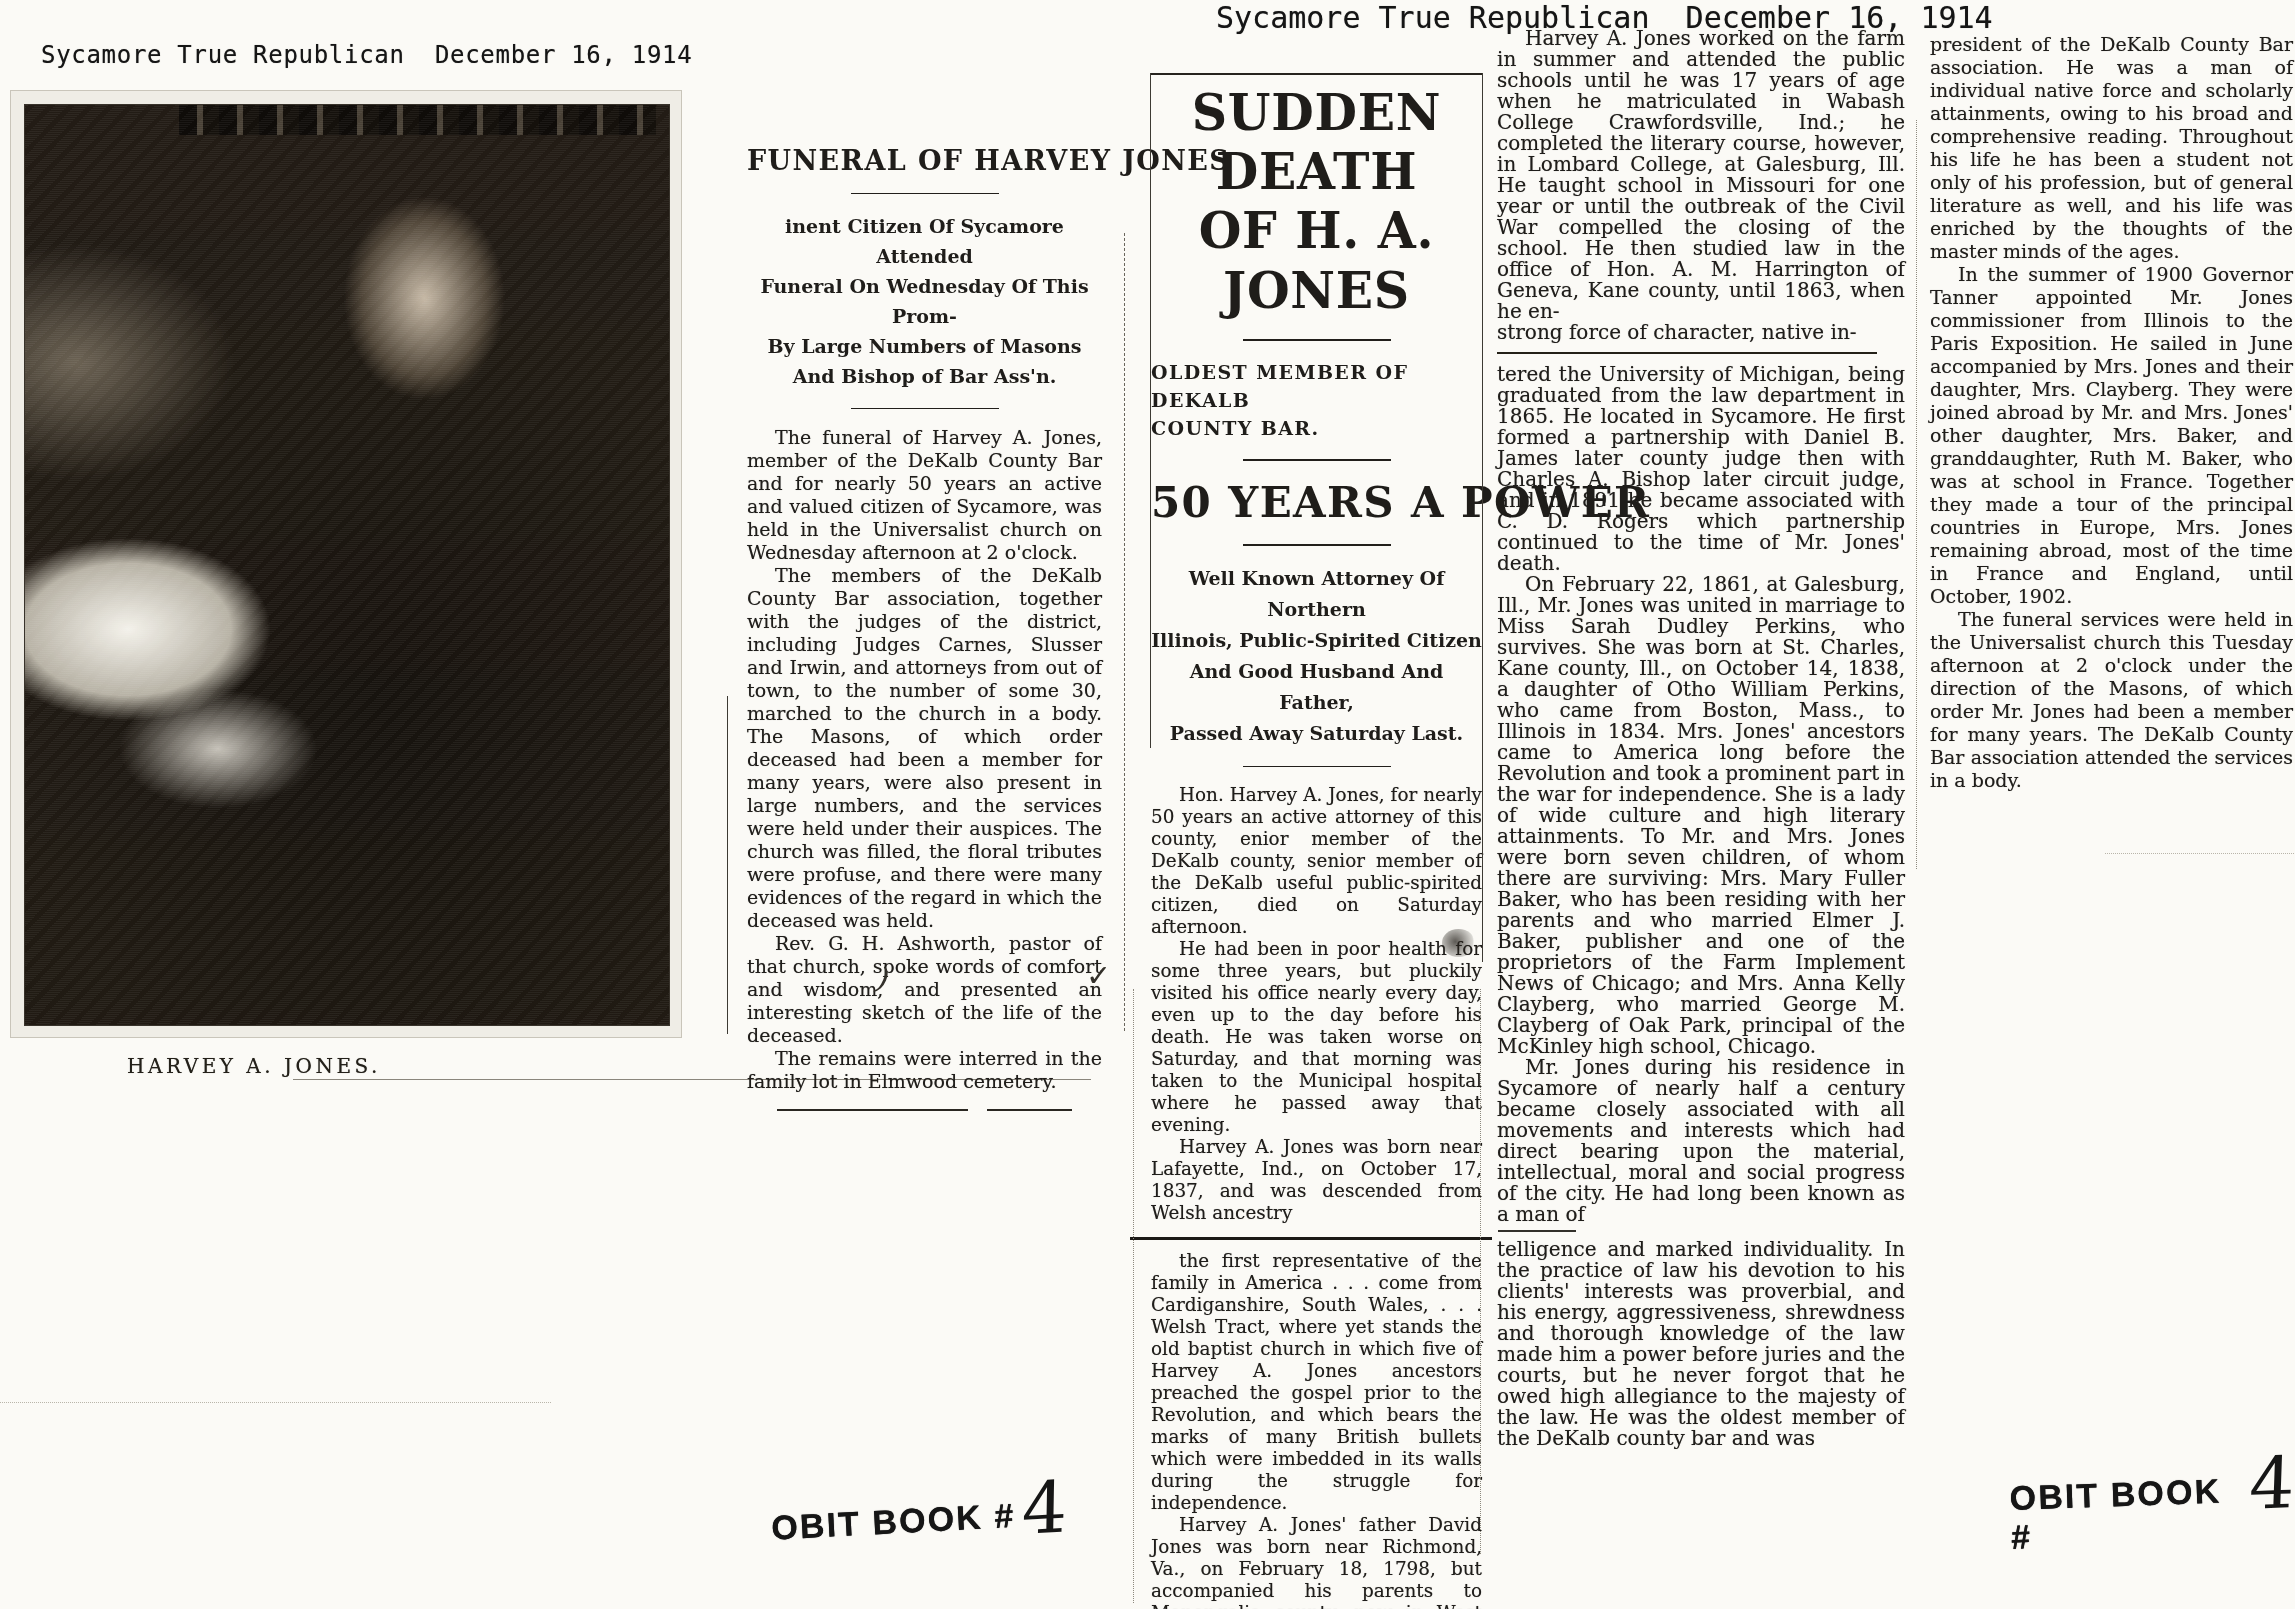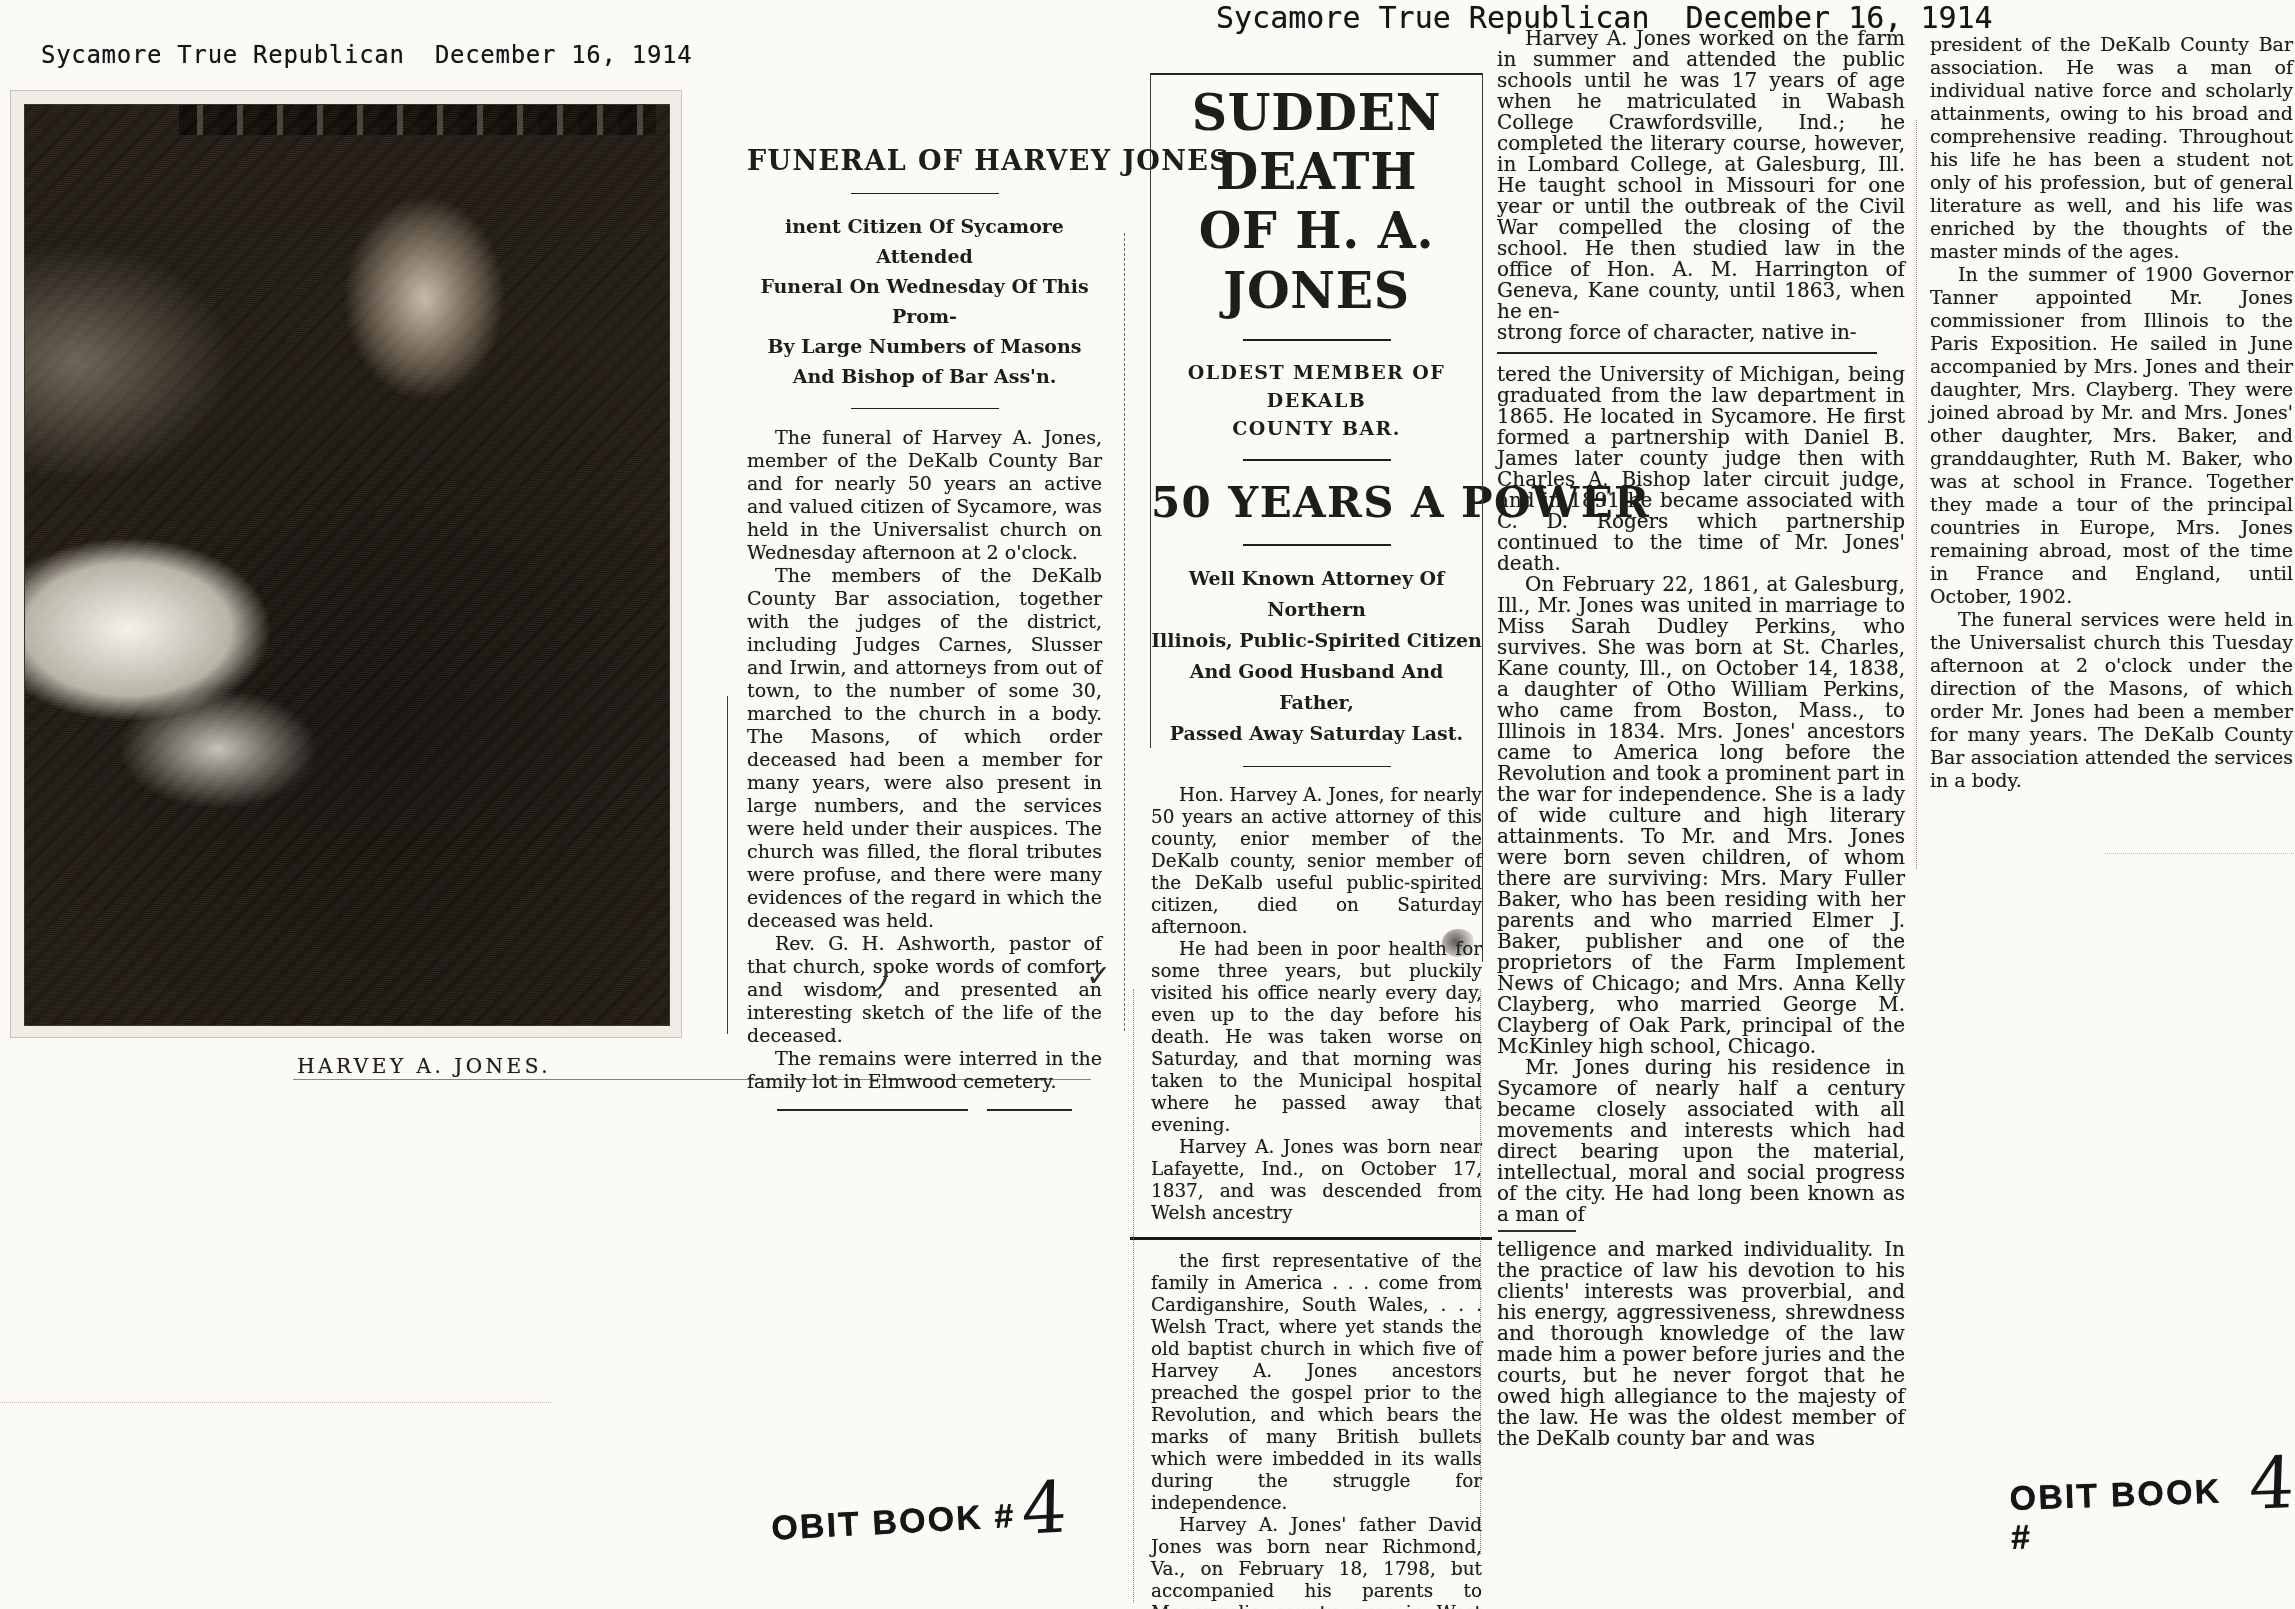--- a/index.html
+++ b/index.html
@@ -20,39 +20,39 @@
       radial-gradient(198px 127px at 16% 57%, rgba(252,250,243,.96), rgba(235,230,215,.75) 52%, rgba(60,50,40,0) 72%),
       radial-gradient(141px 85px at 30% 70%, rgba(240,236,226,.8), rgba(60,50,40,0) 70%),
       radial-gradient(226px 170px at 8% 28%, rgba(168,156,136,.55), rgba(60,50,40,0) 70%),
       radial-gradient(438px 537px at 56% 66%, rgba(22,18,13,.95), rgba(32,26,19,.95) 82%),
       linear-gradient(180deg,#4a443a,#221d16);}
   .photo-grain{position:absolute;inset:0;
       background:repeating-linear-gradient(3deg, rgba(255,255,255,.05) 0 0.7px, rgba(0,0,0,0) 0.7px 2.1px);}
   .photo-top-smudge{position:absolute;left:24%;top:0;width:74%;height:30px;
       background:repeating-linear-gradient(90deg,#0d0b08 0 18.4px,#4e463a 18.4px 24px,#14100c 24px 40px);
       filter:blur(0.7px);opacity:.9;}
-  .photo-caption{left:127px;top:1054px;width:424px;text-align:right;font-size:20px;
+  .photo-caption{left:127px;top:1054px;width:424px;text-align:left;font-size:20px;
       letter-spacing:3.5px;color:#232019;text-shadow:0 0 0.7px rgba(30,28,24,.6);}
   .caption-underline{left:293px;top:1079px;width:798px;border-top:1.4px solid #8a867c;}
   
   .col{box-sizing:border-box;}
   .body-text p{margin:0;text-align:justify;text-indent:28px;text-shadow:0 0 0.7px rgba(32,29,25,.5);}
   .funeral{left:747px;top:145px;width:355px;}
   .funeral-headline{font-size:27px;font-weight:bold;text-align:center;letter-spacing:1.4px;white-space:nowrap;}
   .funeral-subhead div{font-size:19px;font-weight:bold;text-align:center;line-height:30px;}
   .funeral-body{font-size:19px;line-height:23px;}
   .rule-short{width:148px;border-top:2.1px solid #221f1b;margin:17px auto;}
   .rule-short.thin{border-top-width:1.4px;}
   .end-rules{display:flex;justify-content:center;gap:18.4px;margin-top:15.5px;}
   .end-rules div{border-top:2.1px solid #2a2722;}
   
   .mid-col{left:1151px;top:83px;width:331px;}
   .death-headline{font-size:49px;line-height:57px;font-weight:bold;text-align:center;
       letter-spacing:0.7px;transform:scaleY(1.04);transform-origin:top;}
-  .death-deck div{font-size:19px;font-weight:bold;text-align:center;line-height:28px;letter-spacing:1.4px;}
+  .death-deck div{font-size:19px;font-weight:bold;text-align:left;line-height:28px;letter-spacing:1.4px;}
   .death-deck2{font-size:42px;font-weight:bold;text-align:center;letter-spacing:1.4px;white-space:nowrap;}
   .death-subhead div{font-size:19px;font-weight:bold;text-align:center;line-height:31px;}
   .mid-body{font-size:18.4px;line-height:22px;}
   .heavy-rule{border-top:3.5px solid #1b1916;margin:12.7px -10px 10px -21px;}
   .col3{left:1497px;top:28px;width:408px;font-size:20px;line-height:21px;}
   .col3 .rule-col3{border-top:2.1px solid #242118;margin:8.5px 28px 10px 0;}
   .rule-tiny{width:78px;border-top:2.1px solid #33302a;margin:5.7px 0 7px 1.4px;}
   .col4{left:1930px;top:32.5px;width:363px;font-size:19px;line-height:23px;}
   
   .vline{position:absolute;border-left:1.4px solid #3d3a33;}

